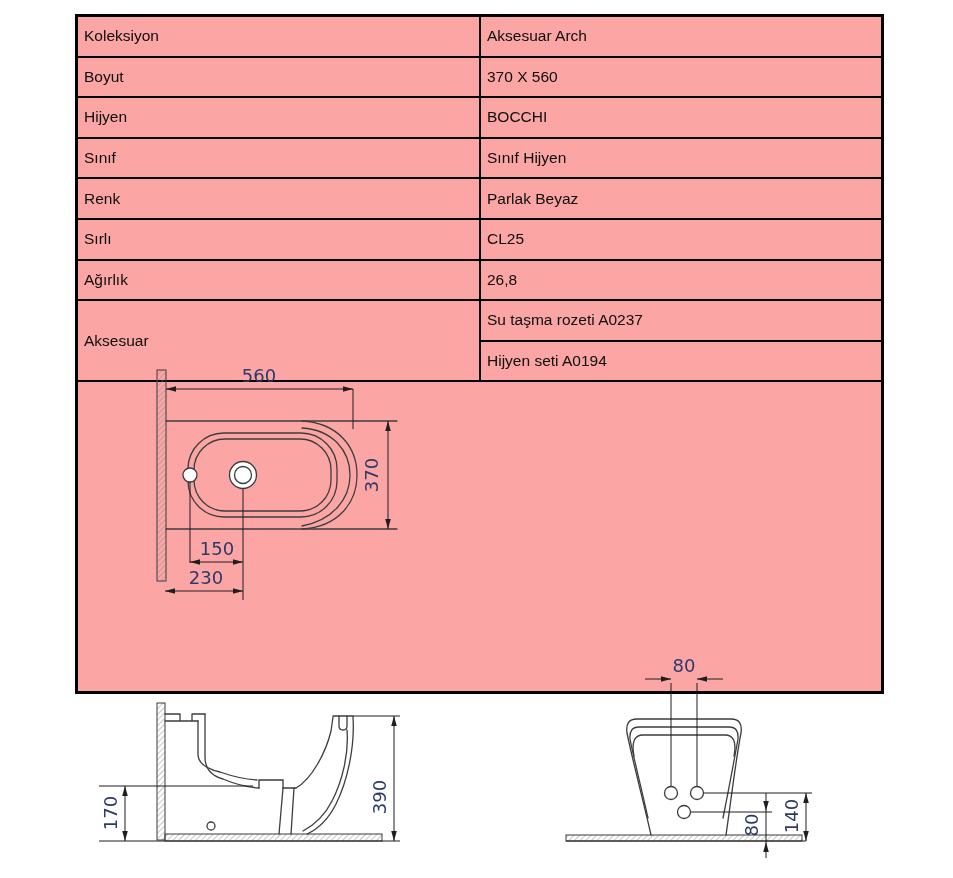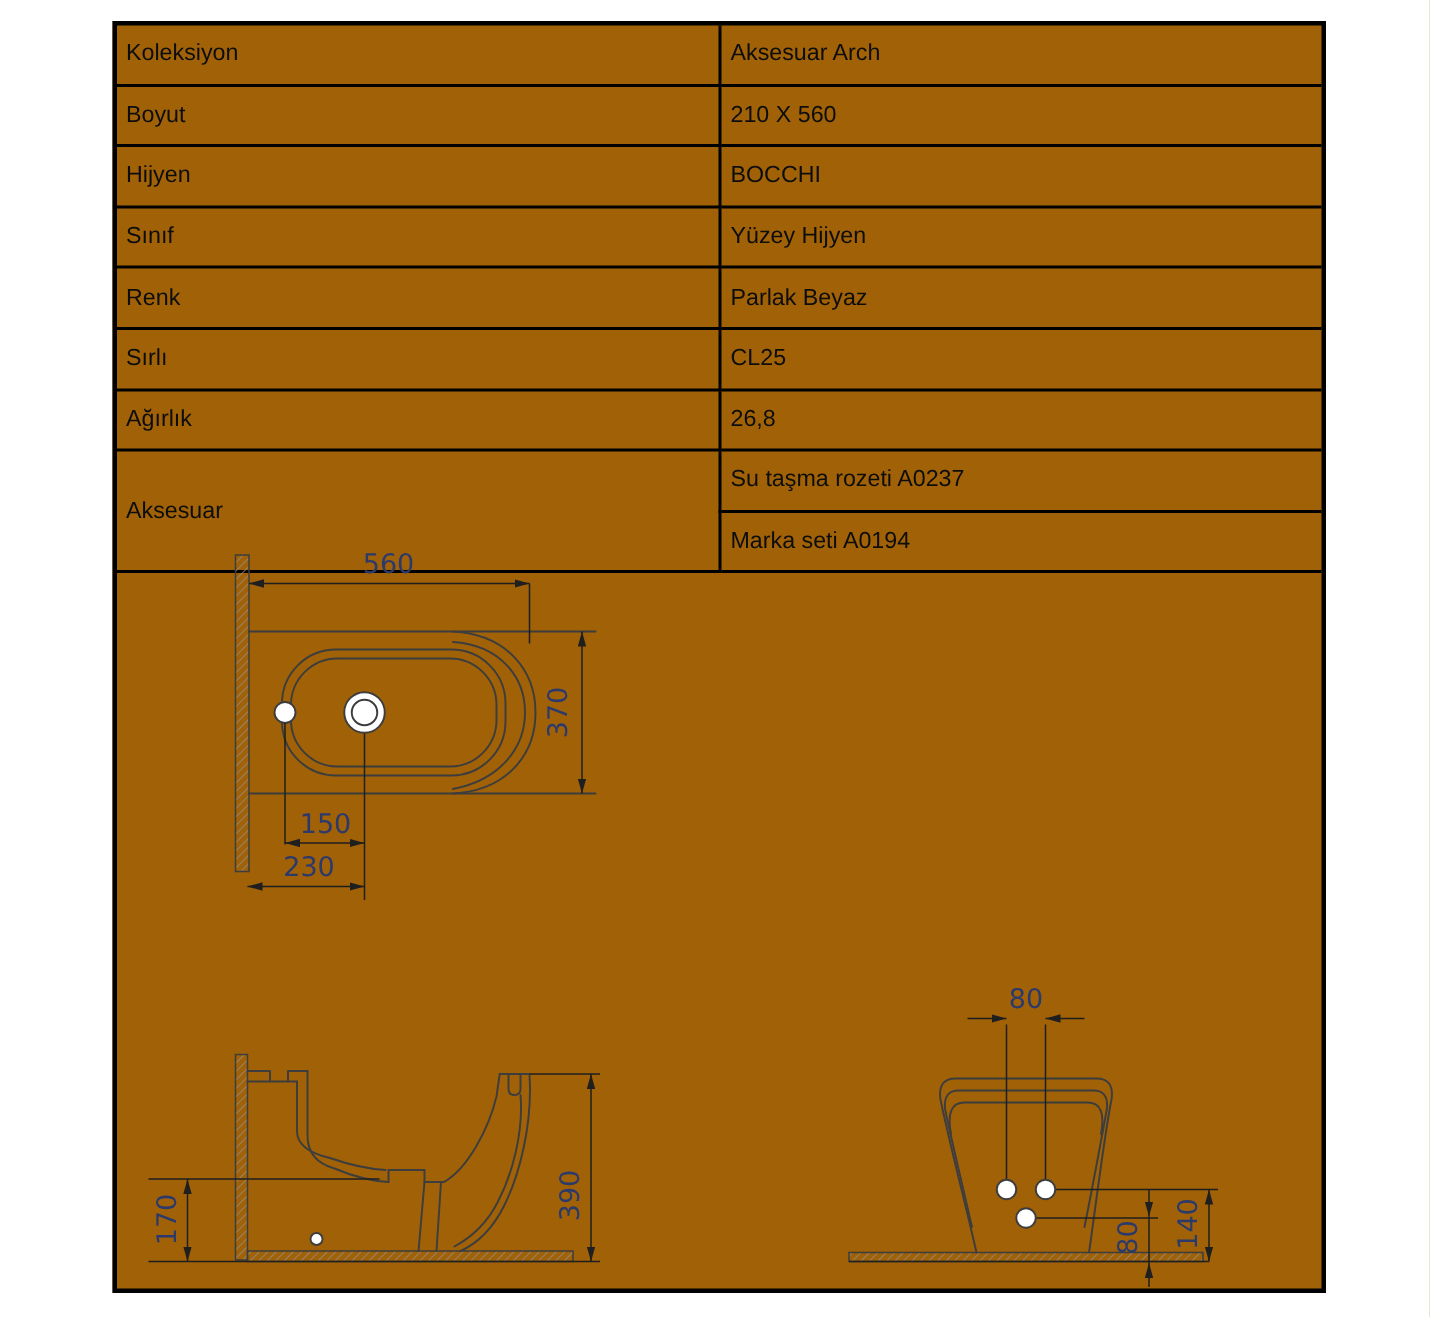--- a/index.html
+++ b/index.html
@@ -1,19 +1,19 @@
 <!DOCTYPE html>
 <html><head>
 <meta charset="utf-8">
 <style>
   html,body{margin:0;padding:0;background:#ffffff;}
   .page{position:relative;width:953px;height:878px;background:#fff;overflow:hidden;
         font-family:"Liberation Sans",sans-serif;color:#111;}
-  .frame{position:absolute;left:75px;top:14px;width:809px;height:848px;
-         border:3px solid #000;box-sizing:border-box;background:#a16207;}
+  .frame{position:absolute;left:75px;top:14px;width:809px;height:680px;
+         border:3px solid #000;box-sizing:border-box;background:#fca5a5;}
   table.spec{position:absolute;left:0;top:0;width:803px;border-collapse:collapse;table-layout:fixed;}
   table.spec td{border-bottom:2px solid #000;font-size:15.5px;color:#0d0d0d;
                 padding:0 0 0 6px;vertical-align:middle;height:38.6px;
                 white-space:nowrap;overflow:hidden;}
   td.lbl{border-right:2px solid #000;}
   svg.drawing{position:absolute;left:0;top:348px;}
   .bl{fill:none;stroke:#3d3d3d;stroke-width:1.3px;stroke-linecap:round;}
   .dl{fill:none;stroke:#1f1f1f;stroke-width:1px;}
   .hatched{fill:url(#hatch);stroke:#3d3d3d;stroke-width:1px;}
   .wc{fill:#ffffff;stroke:#3d3d3d;stroke-width:1.3px;}
@@ -30,48 +30,48 @@
           <col style="width:402px">
           <col>
         </colgroup>
       <tbody>
           <tr>
         <td class="lbl">Koleksiyon</td>
         <td>Aksesuar Arch</td>
       </tr>
       <tr>
         <td class="lbl">Boyut</td>
-        <td>210 X 560</td>
+        <td>370 X 560</td>
       </tr>
       <tr>
         <td class="lbl">Hijyen</td>
         <td>BOCCHI</td>
       </tr>
       <tr>
         <td class="lbl">Sınıf</td>
-        <td>Yüzey Hijyen</td>
+        <td>Sınıf Hijyen</td>
       </tr>
       <tr>
         <td class="lbl">Renk</td>
         <td>Parlak Beyaz</td>
       </tr>
       <tr>
         <td class="lbl">Sırlı</td>
         <td>CL25</td>
       </tr>
       <tr>
         <td class="lbl">Ağırlık</td>
         <td>26,8</td>
       </tr>
       <tr>
         <td class="lbl" rowspan="2">Aksesuar</td>
         <td>Su taşma rozeti A0237</td>
       </tr>
       <tr>
-        <td>Marka seti A0194</td>
+        <td>Hijyen seti A0194</td>
       </tr>
     </tbody>
       </table>
 
     <svg class="drawing" width="803" height="494" viewBox="78 365 803 494" xmlns="http://www.w3.org/2000/svg">
       <defs>
         <pattern id="hatch" patternUnits="userSpaceOnUse" width="4" height="4" patternTransform="rotate(45)">
           <line x1="0" y1="0" x2="0" y2="4" stroke="#8f8f8f" stroke-width="1"></line>
         </pattern>
         <marker id="mE" orient="auto" markerUnits="userSpaceOnUse" markerWidth="12" markerHeight="8" refX="10" refY="2.8" fill="#1f1f1f">

